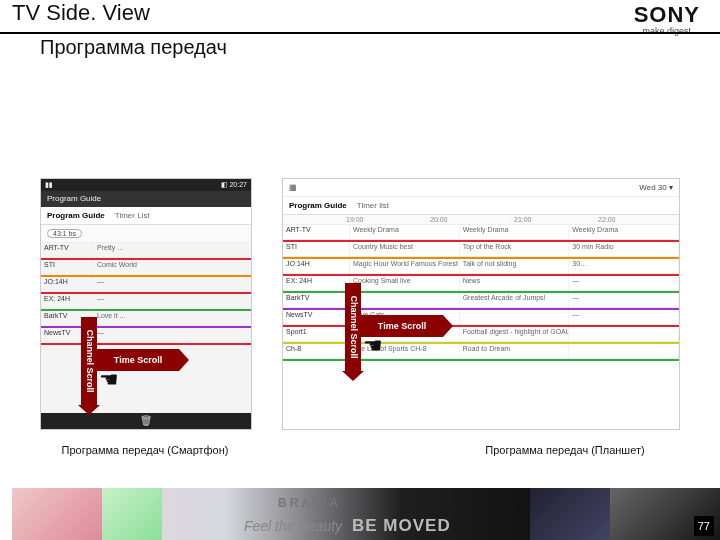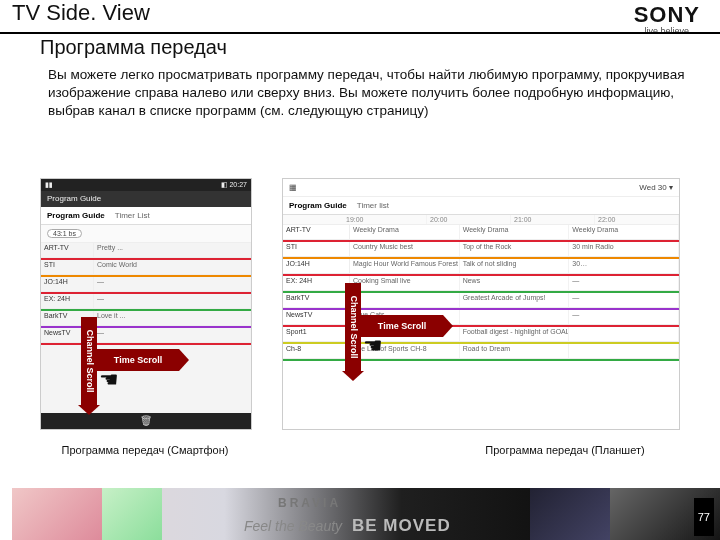--- a/index.html
+++ b/index.html
@@ -46,41 +46,40 @@
   .cap2{left:480px;top:444px}
   .footer{position:absolute;left:12px;right:0;bottom:0;height:52px;background:linear-gradient(90deg,#e4d8d8 0%,#d8d8e0 30%,#1f1f1f 55%,#000 100%)}
   .footer-img{position:absolute;height:58px;background:#ccc}
   .f1{left:0;width:90px;background:linear-gradient(135deg,#f0c7c7,#d89)}
   .f2{left:90px;width:60px;background:linear-gradient(135deg,#c7f0c7,#8d9)}
   .f3{right:0;width:110px;background:linear-gradient(135deg,#666,#111)}
   .f4{right:110px;width:80px;background:linear-gradient(135deg,#223,#446)}
   .bravia{position:absolute;left:266px;top:8px;font-size:12px;letter-spacing:3px;color:#777;font-weight:600}
   .feel{position:absolute;left:232px;top:30px;font-size:14px;color:#888;font-style:italic}
   .bemoved{position:absolute;left:340px;top:28px;font-size:17px;color:#bbb;font-weight:700;letter-spacing:1px}
-  .pagenum{position:absolute;right:6px;bottom:4px;background:#000;color:#fff;font-size:11px;padding:13px 4px}
+  .pagenum{position:absolute;right:6px;bottom:4px;background:#000;color:#fff;font-size:11px;padding:4px 4px}
   .timehdr{display:flex;background:#fafafa;border-bottom:1px solid #eee}
   .timehdr .ch{width:60px}
   .timehdr .t{flex:1;font-size:7px;color:#888;padding:1px 3px;border-right:1px solid #f3f3f3}
   .tb-top{display:flex;justify-content:space-between;padding:4px 6px;background:#fff;border-bottom:1px solid #eee}
   .trash{position:absolute;bottom:0;left:0;right:0;height:16px;background:#222;color:#ddd;text-align:center;line-height:16px;font-size:10px}
 </style>
 </head>
 <body>
 
 <div class="page">
 
   <div class="app-title">TV Side. View</div>
   <div class="logo">
     <div class="logo-main">SONY</div>
-    <div class="logo-sub">live.believe</div>
+    <div class="logo-sub">make.digest</div>
   </div>
   <div class="top-line"></div>
 
   <div class="section-title">Программа передач</div>
-  <div class="body-text">Вы можете легко просматривать программу передач, чтобы найти любимую программу, прокручивая изображение справа налево или сверху вниз. Вы можете получить более подробную информацию, выбрав канал в списке программ (см. следующую страницу)</div>
 
   <div class="shots">
 
     <div class="phone">
       <div class="statusbar">
         <span>▮▮</span>
         <span>◧ 20:27</span>
       </div>
       <div class="ribbon">Program Guide</div>
       <div class="tabrow">

